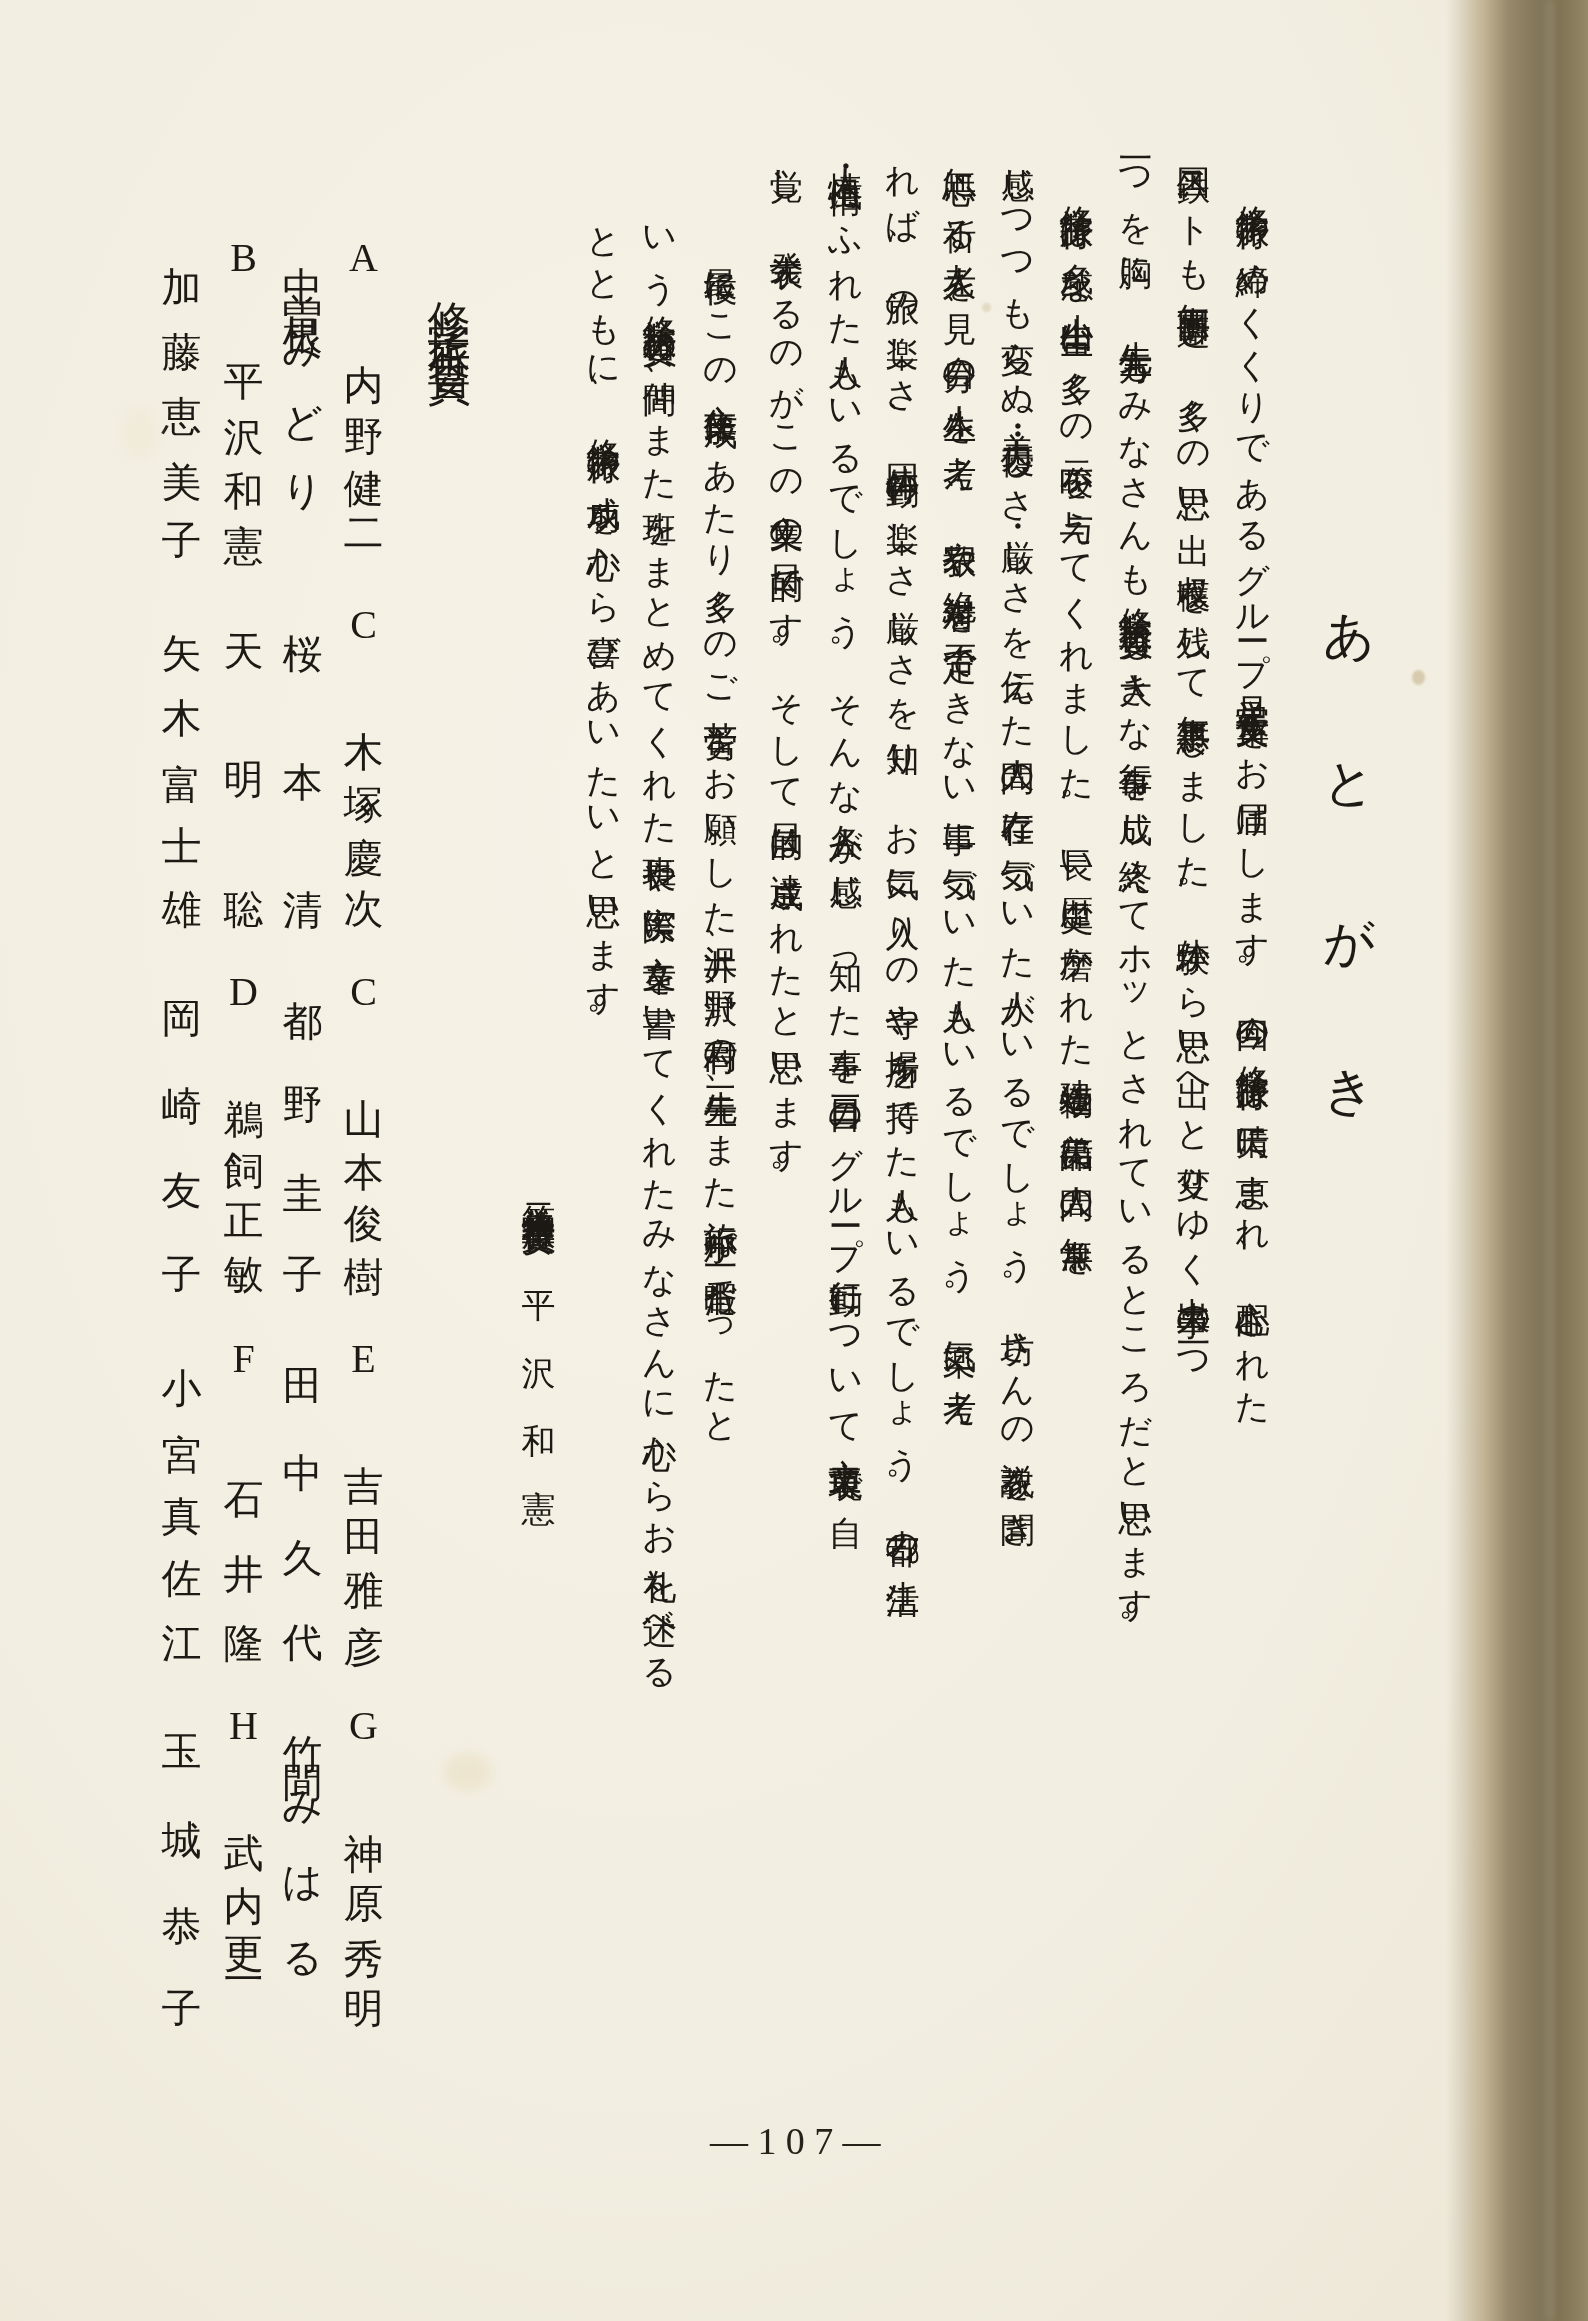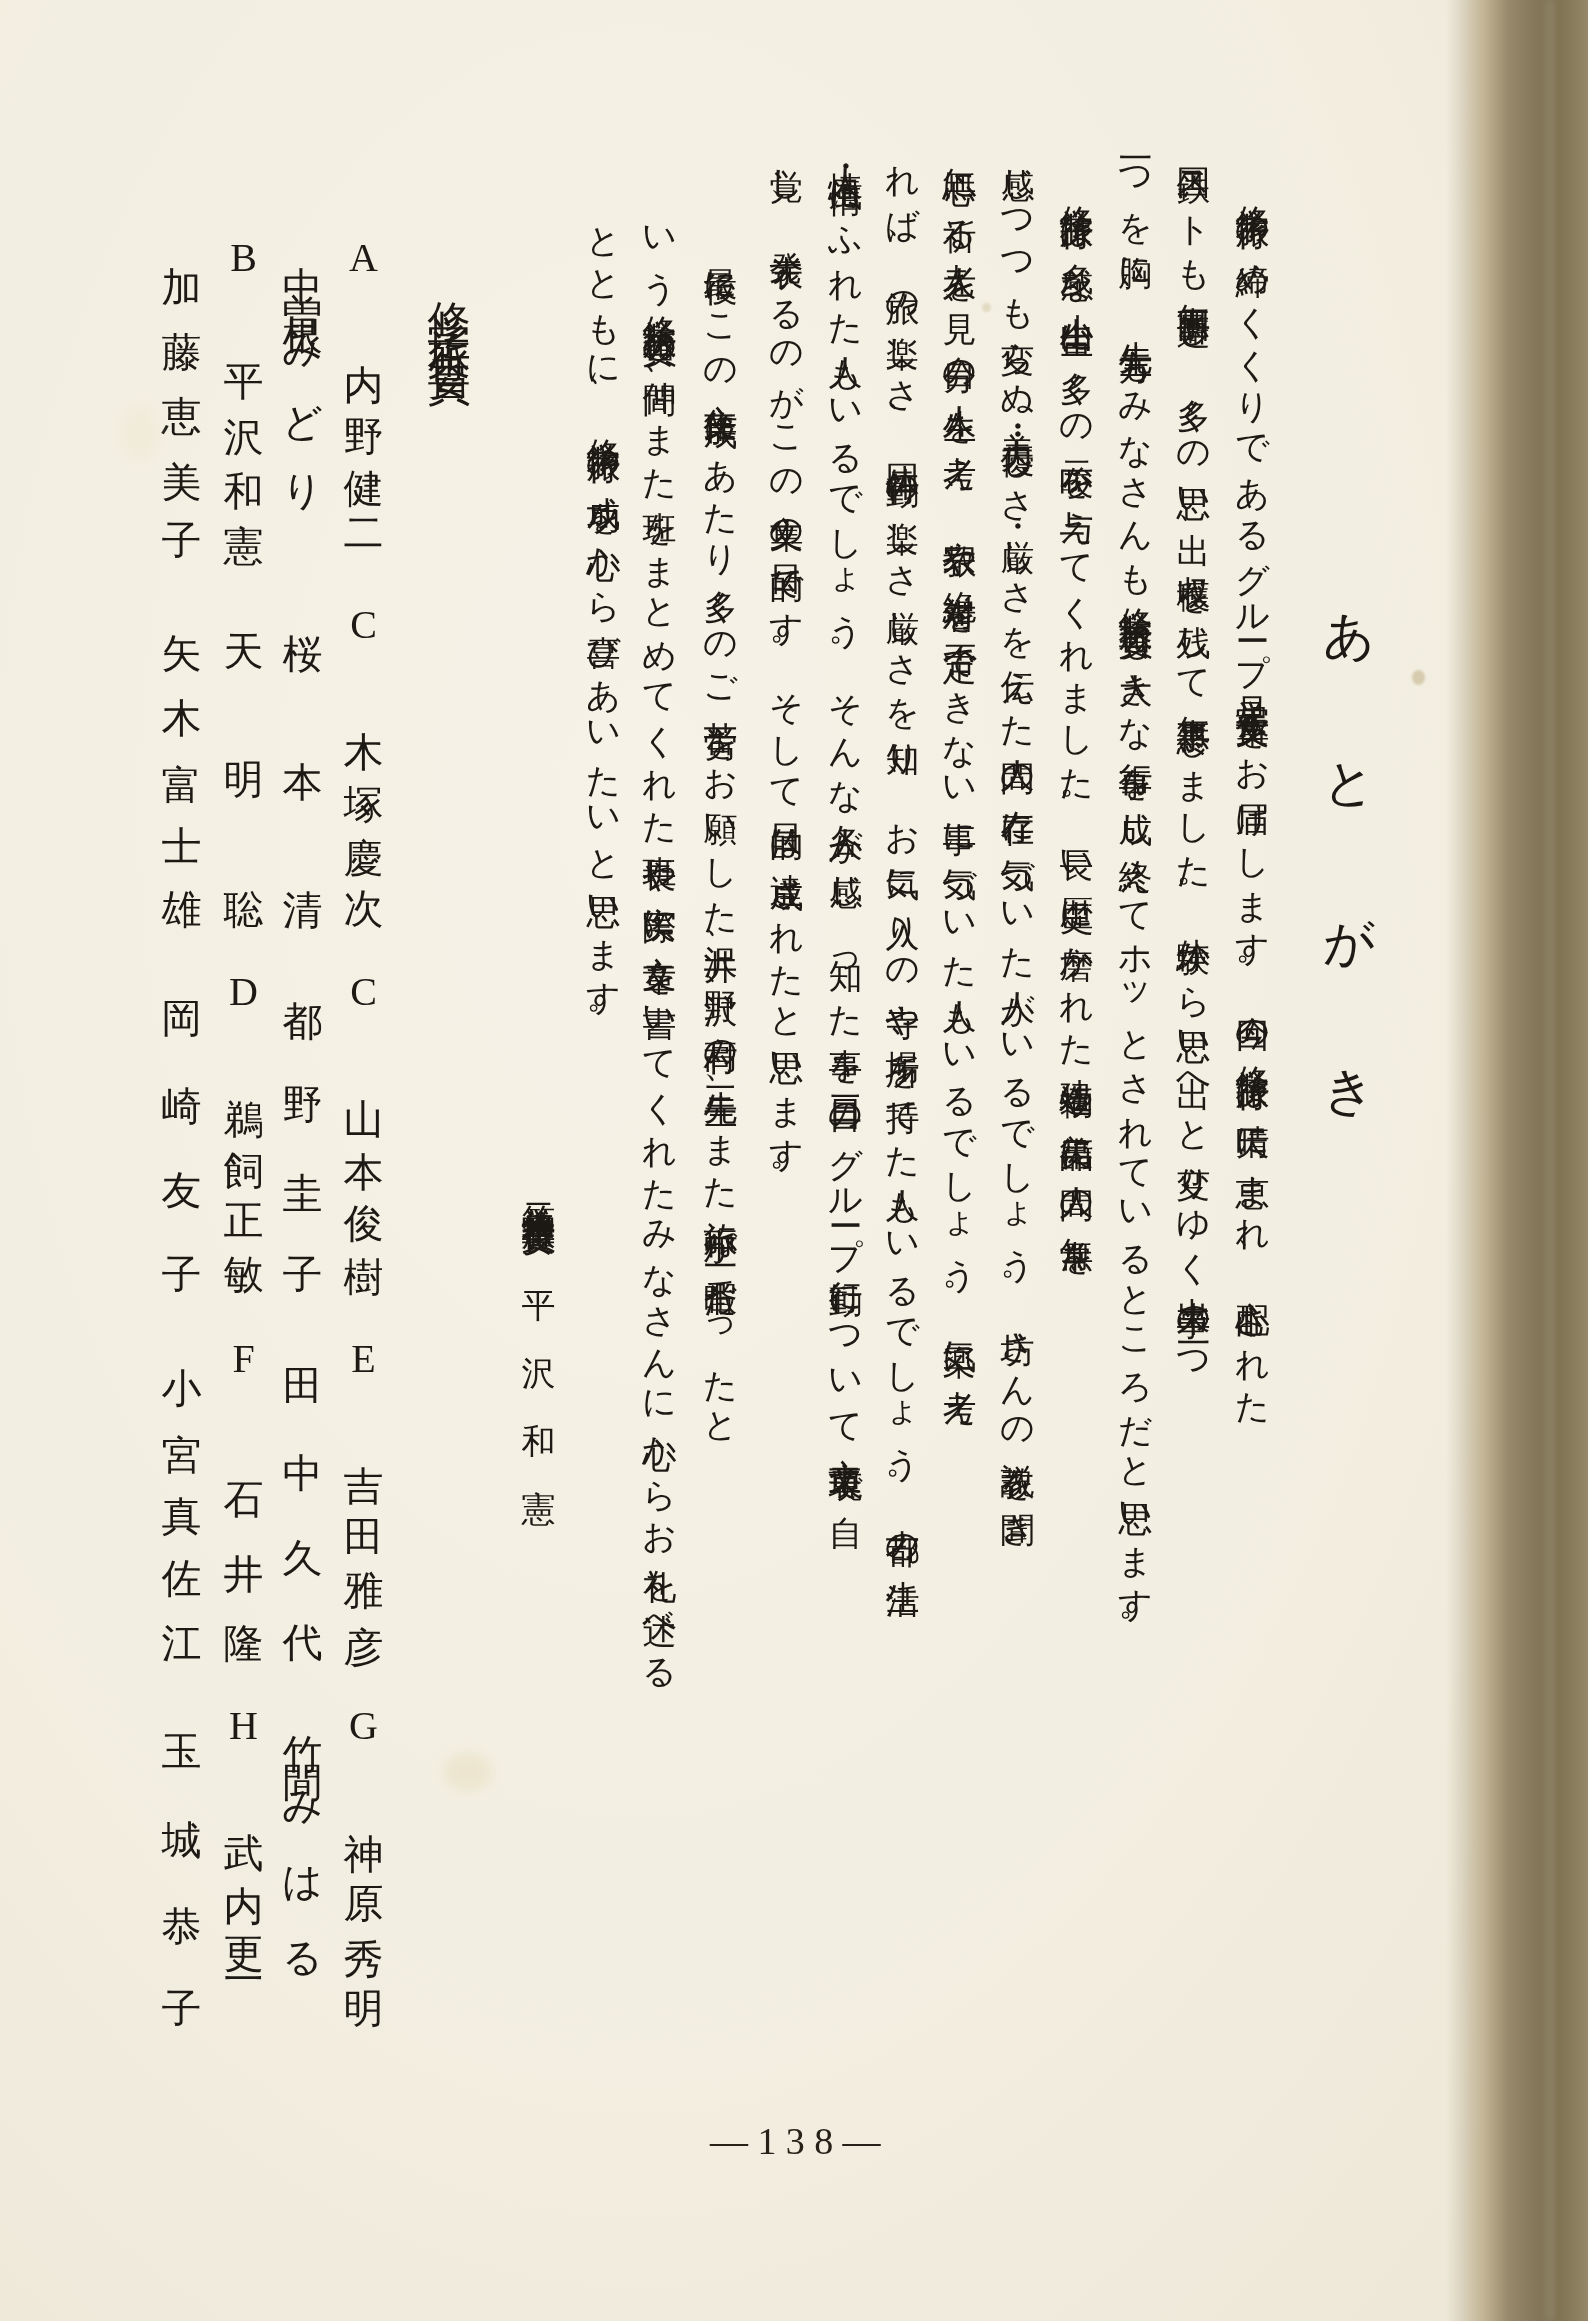--- a/index.html
+++ b/index.html
@@ -212,21 +212,21 @@
         <span>真</span>
         <span>佐</span>
         <span>江</span>
       </span><span class="slot">
         <span>玉</span>
         <span>城</span>
         <span>恭</span>
         <span>子</span>
       </span></div>
 
-  <div class="pagenum">―138―</div>
+  <div class="pagenum">―107―</div>
 
   <div class="stain s1"></div>
   <div class="stain s2"></div>
   <div class="stain s3"></div>
   <div class="stain s4"></div>
 
   <div class="edge"></div>
   <div class="edge-glare"></div>
 </div>
 

